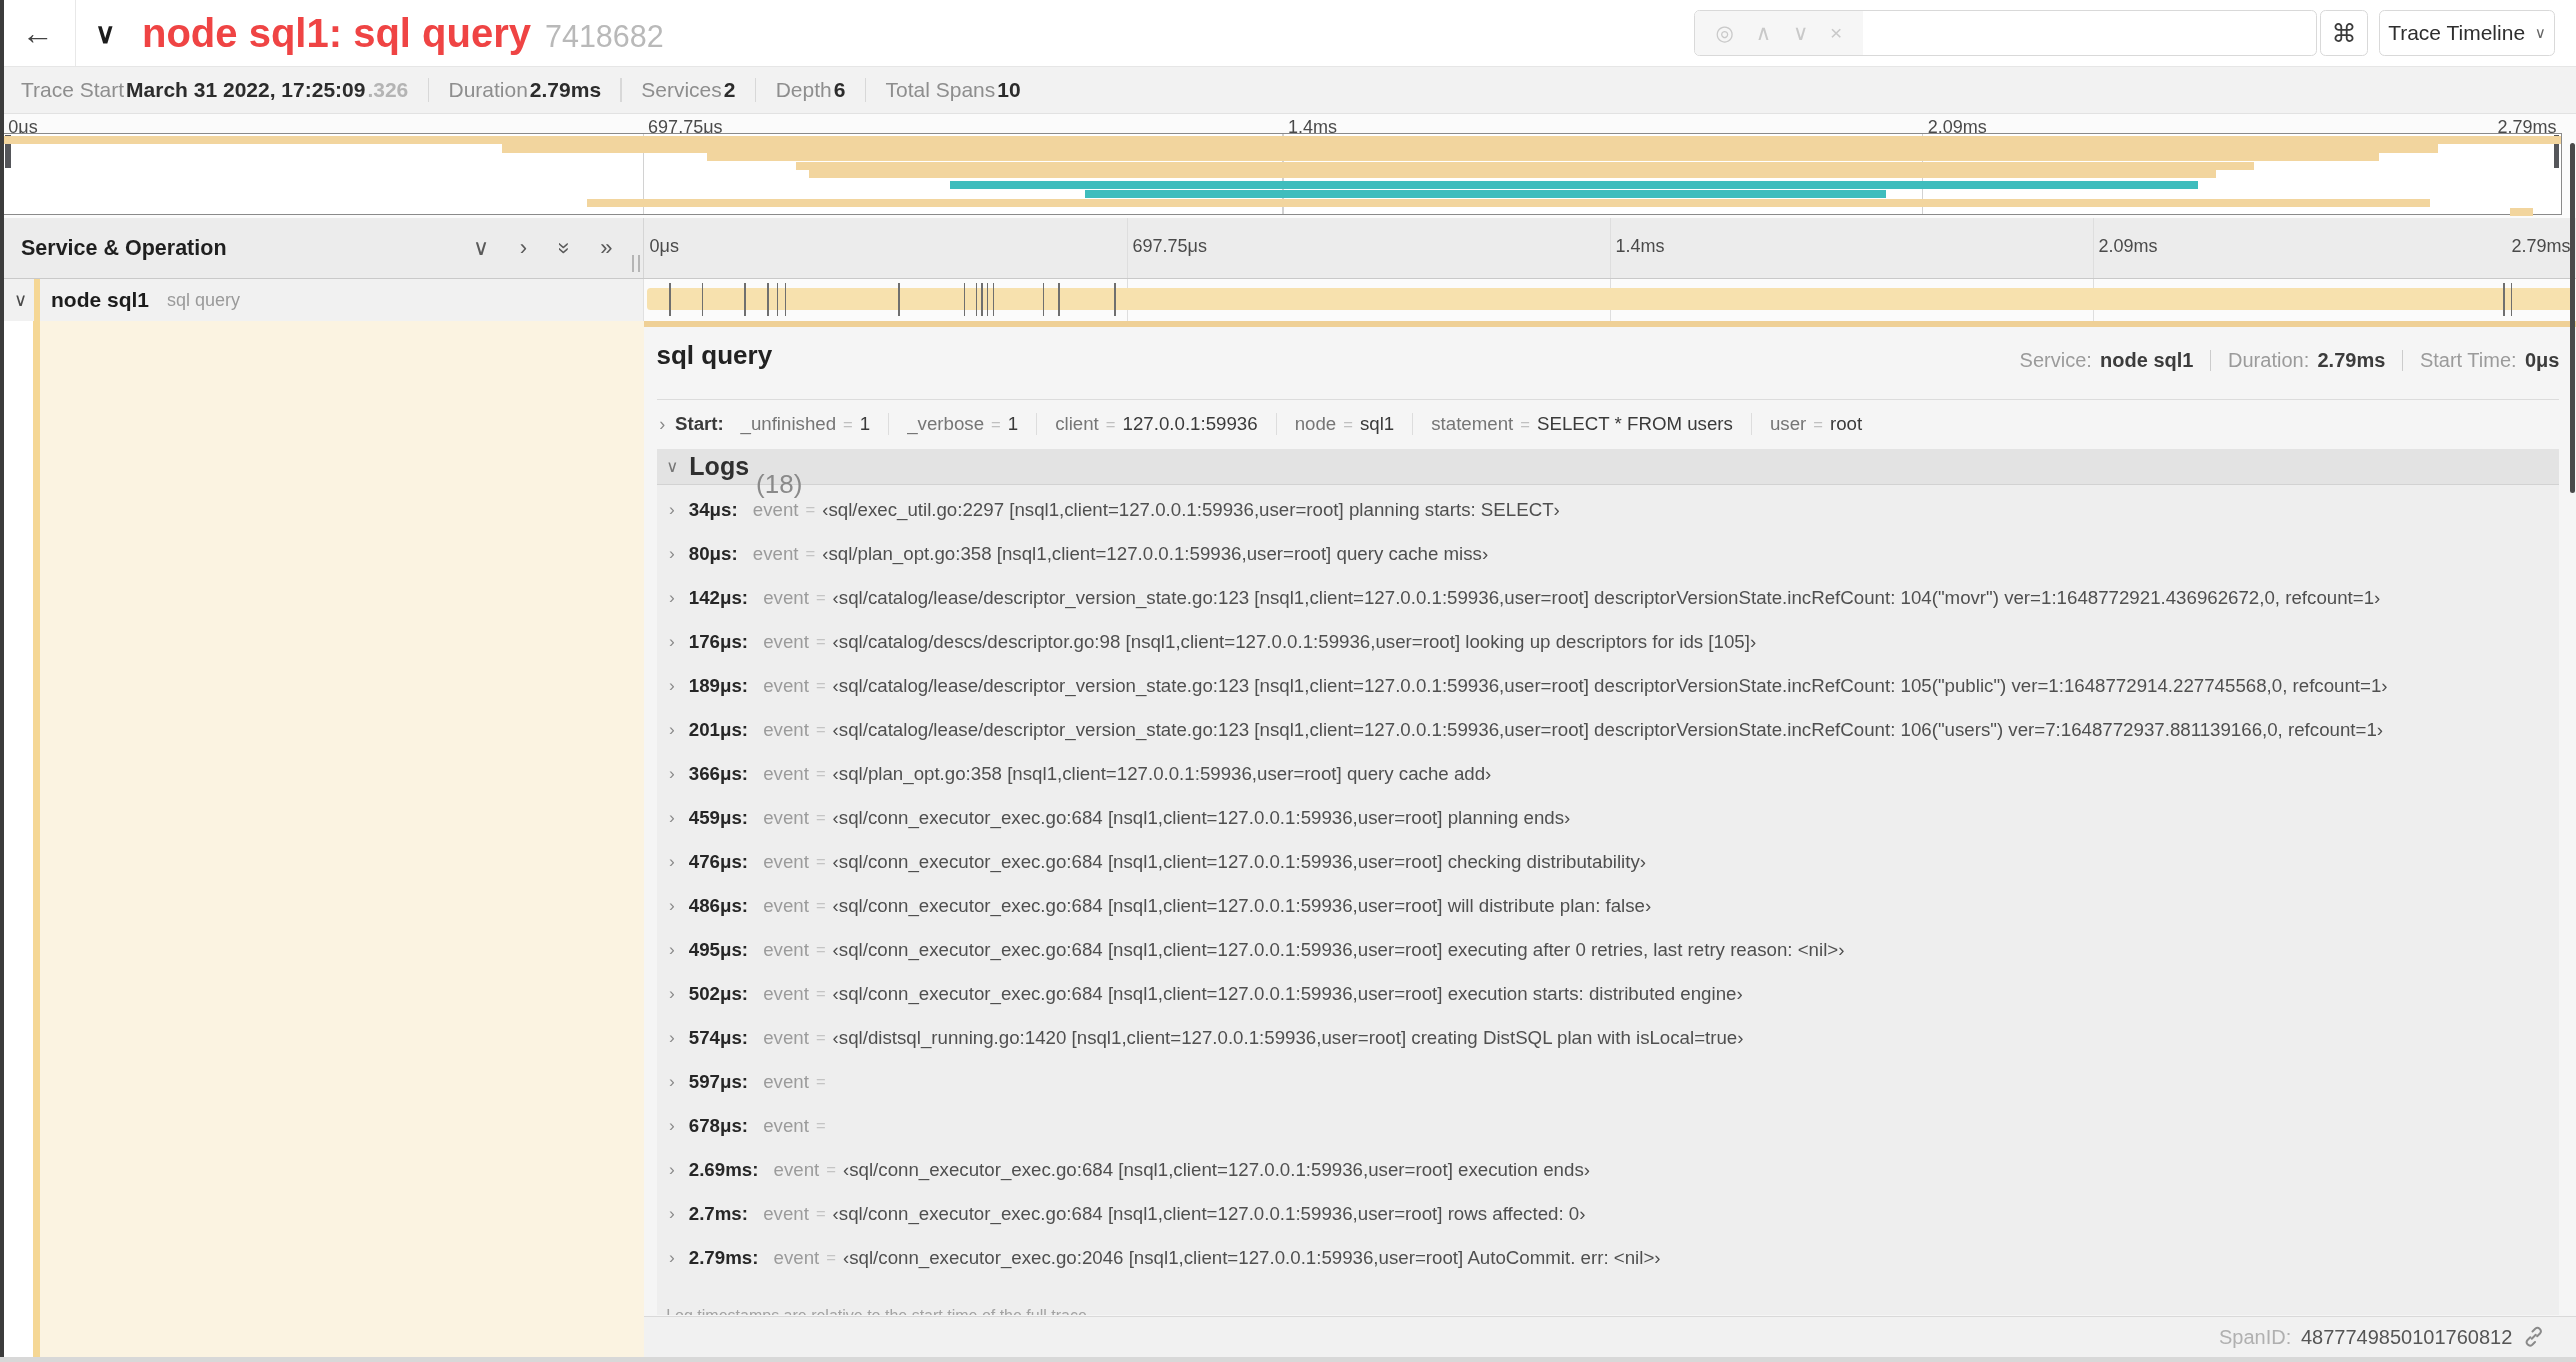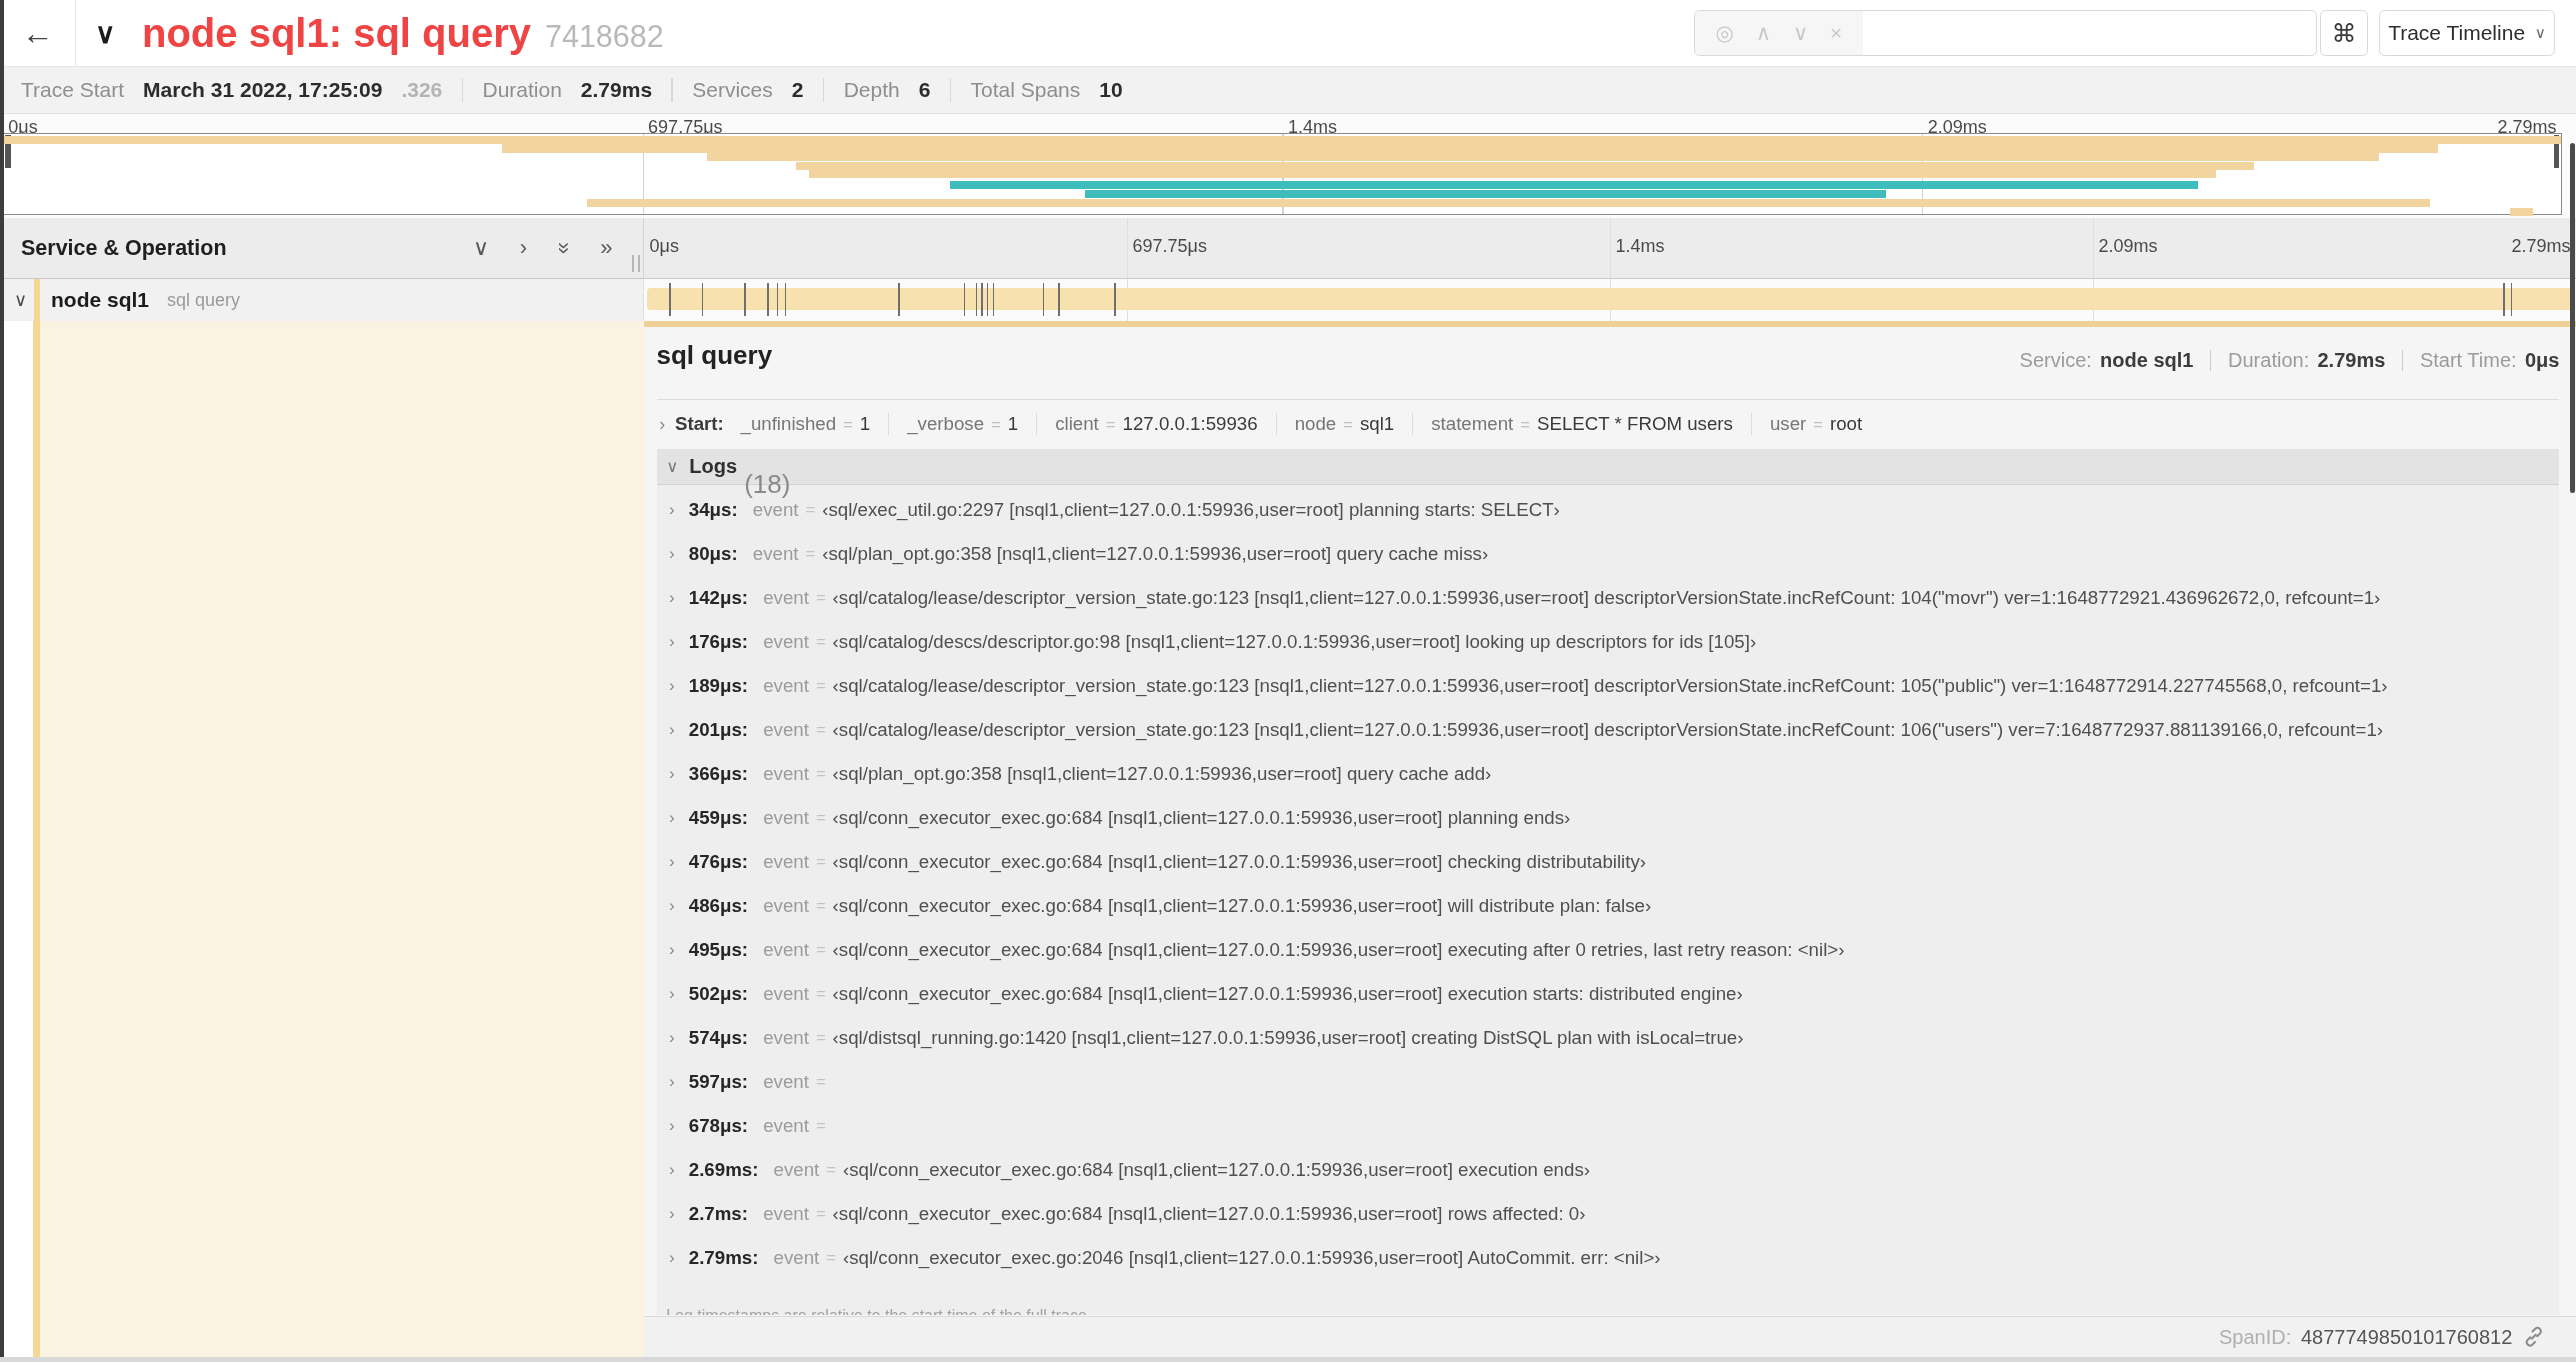--- a/index.html
+++ b/index.html
@@ -17,21 +17,21 @@
   .find-input { flex:1; border:none; outline:none; font-size:21px; color:#444; padding:0 15.2px; font-family:"Liberation Sans", sans-serif; background:transparent; }
   .find-input::placeholder { color:#c3c3c3; }
   .find-tools { width:168px; background:#f6f6f6; display:flex; align-items:center; justify-content:space-around; padding:0 9.7px; }
   .ftool { font-size:21px; color:#c9c9c9; cursor:pointer; }
   .cmd-btn { position:absolute; left:2320px; top:10.4px; width:48px; height:46px; border:1.4px solid #d9d9d9; border-radius:5.5px; background:#fff; display:flex; align-items:center; justify-content:center; font-size:25px; color:#3c3c3c; cursor:pointer; }
   .view-btn { position:absolute; left:2379px; top:10.4px; width:176px; height:46px; border:1.4px solid #d9d9d9; border-radius:5.5px; background:#fff; display:flex; align-items:center; justify-content:center; gap:9.7px; font-size:21px; color:#2e2e2e; cursor:pointer; }
   .view-btn .caret { font-size:15.2px; color:#666; }
 
   
   .infobar { position:absolute; left:0; top:67px; width:2576px; height:47px; background:#f2f2f2; border-bottom:1.4px solid #e2e2e2; display:flex; align-items:center; padding-left:21px; font-size:21px; }
-  .info-item { display:inline-flex; align-items:center; gap:19px; }
+  .info-item { display:inline-flex; align-items:center; gap:2px; }
   .info-label { color:#8e8e8e; }
   .info-value { color:#2c2c2c; }
   .info-suffix { color:#b4b4b4; font-weight:bold; }
   .info-sep { width:1.4px; height:23.5px; background:#d8d8d8; margin:0 19.4px; align-self:center; }
 
   
   .minimap { position:absolute; left:0; top:114px; width:2576px; height:104px; background:#fbfbfb; }
   .minimap-ticks { position:absolute; left:2.8px; right:14px; top:2.8px; height:18px; }
   .tick-label { position:absolute; top:0; font-size:18px; color:#4a4a4a; white-space:nowrap; }
   .minimap-canvas { position:absolute; left:2.8px; top:18.7px; width:2559px; height:82px; background:#fff; border:1.4px solid #8a8a8a; }
@@ -85,21 +85,21 @@
   .tags-chevron { color:#8a8a8a; font-size:18px; margin:0 9.7px 0 2.8px; cursor:pointer; }
   .tags-label { font-weight:bold; color:#3a3a3a; margin-right:7px; }
   .tag-item { display:inline-flex; align-items:baseline; padding:0 18px; border-left:1.4px solid #ddd; cursor:default; }
   .tag-item.first { border-left:none; padding-left:9.7px; }
   .tag-key { color:#767676; }
   .tag-eq { color:#c0c0c0; margin:0 7px; font-size:16.6px; }
   .tag-val { color:#3a3a3a; }
   .logs-section { position:absolute; left:12.5px; right:16.6px; top:128px; }
   .logs-header { height:36px; background:#e3e3e3; border-bottom:1.4px solid #d2d2d2; display:flex; align-items:center; padding-left:9.7px; cursor:pointer; }
   .logs-chevron { color:#777; font-size:16.6px; margin-right:11px; }
-  .logs-label { font-size:20px; font-weight:bold; color:#2f2f2f; margin-right:7px; }
+  .logs-label { font-size:25px; font-weight:bold; color:#2f2f2f; margin-right:7px; }
   .logs-count { font-size:26px; color:#8a8a8a;margin-top:36px; }
   .logs-content { background:#eeeeee; height:830px; padding-top:2.8px; overflow:hidden; }
   .log-row { height:44px; display:flex; align-items:center; padding-left:12.5px; font-size:18.7px; white-space:nowrap; cursor:pointer; }
   .log-chevron { color:#8a8a8a; font-size:17.3px; margin-right:14px; }
   .log-time { color:#262626; margin-right:15.2px; }
   .log-key { color:#9b9b9b; }
   .log-eq { color:#c4c4c4; margin:0 7px; font-size:16.6px; }
   .log-value { color:#4f4f4f; }
   .logs-note { font-size:16px; color:#a2a2a2; padding:7px 0 0 9.7px;margin-top:20px; }
   .panel-bottom-border { position:absolute; left:0; right:0; top:995px; height:1.4px; background:#d9d9d9; }

